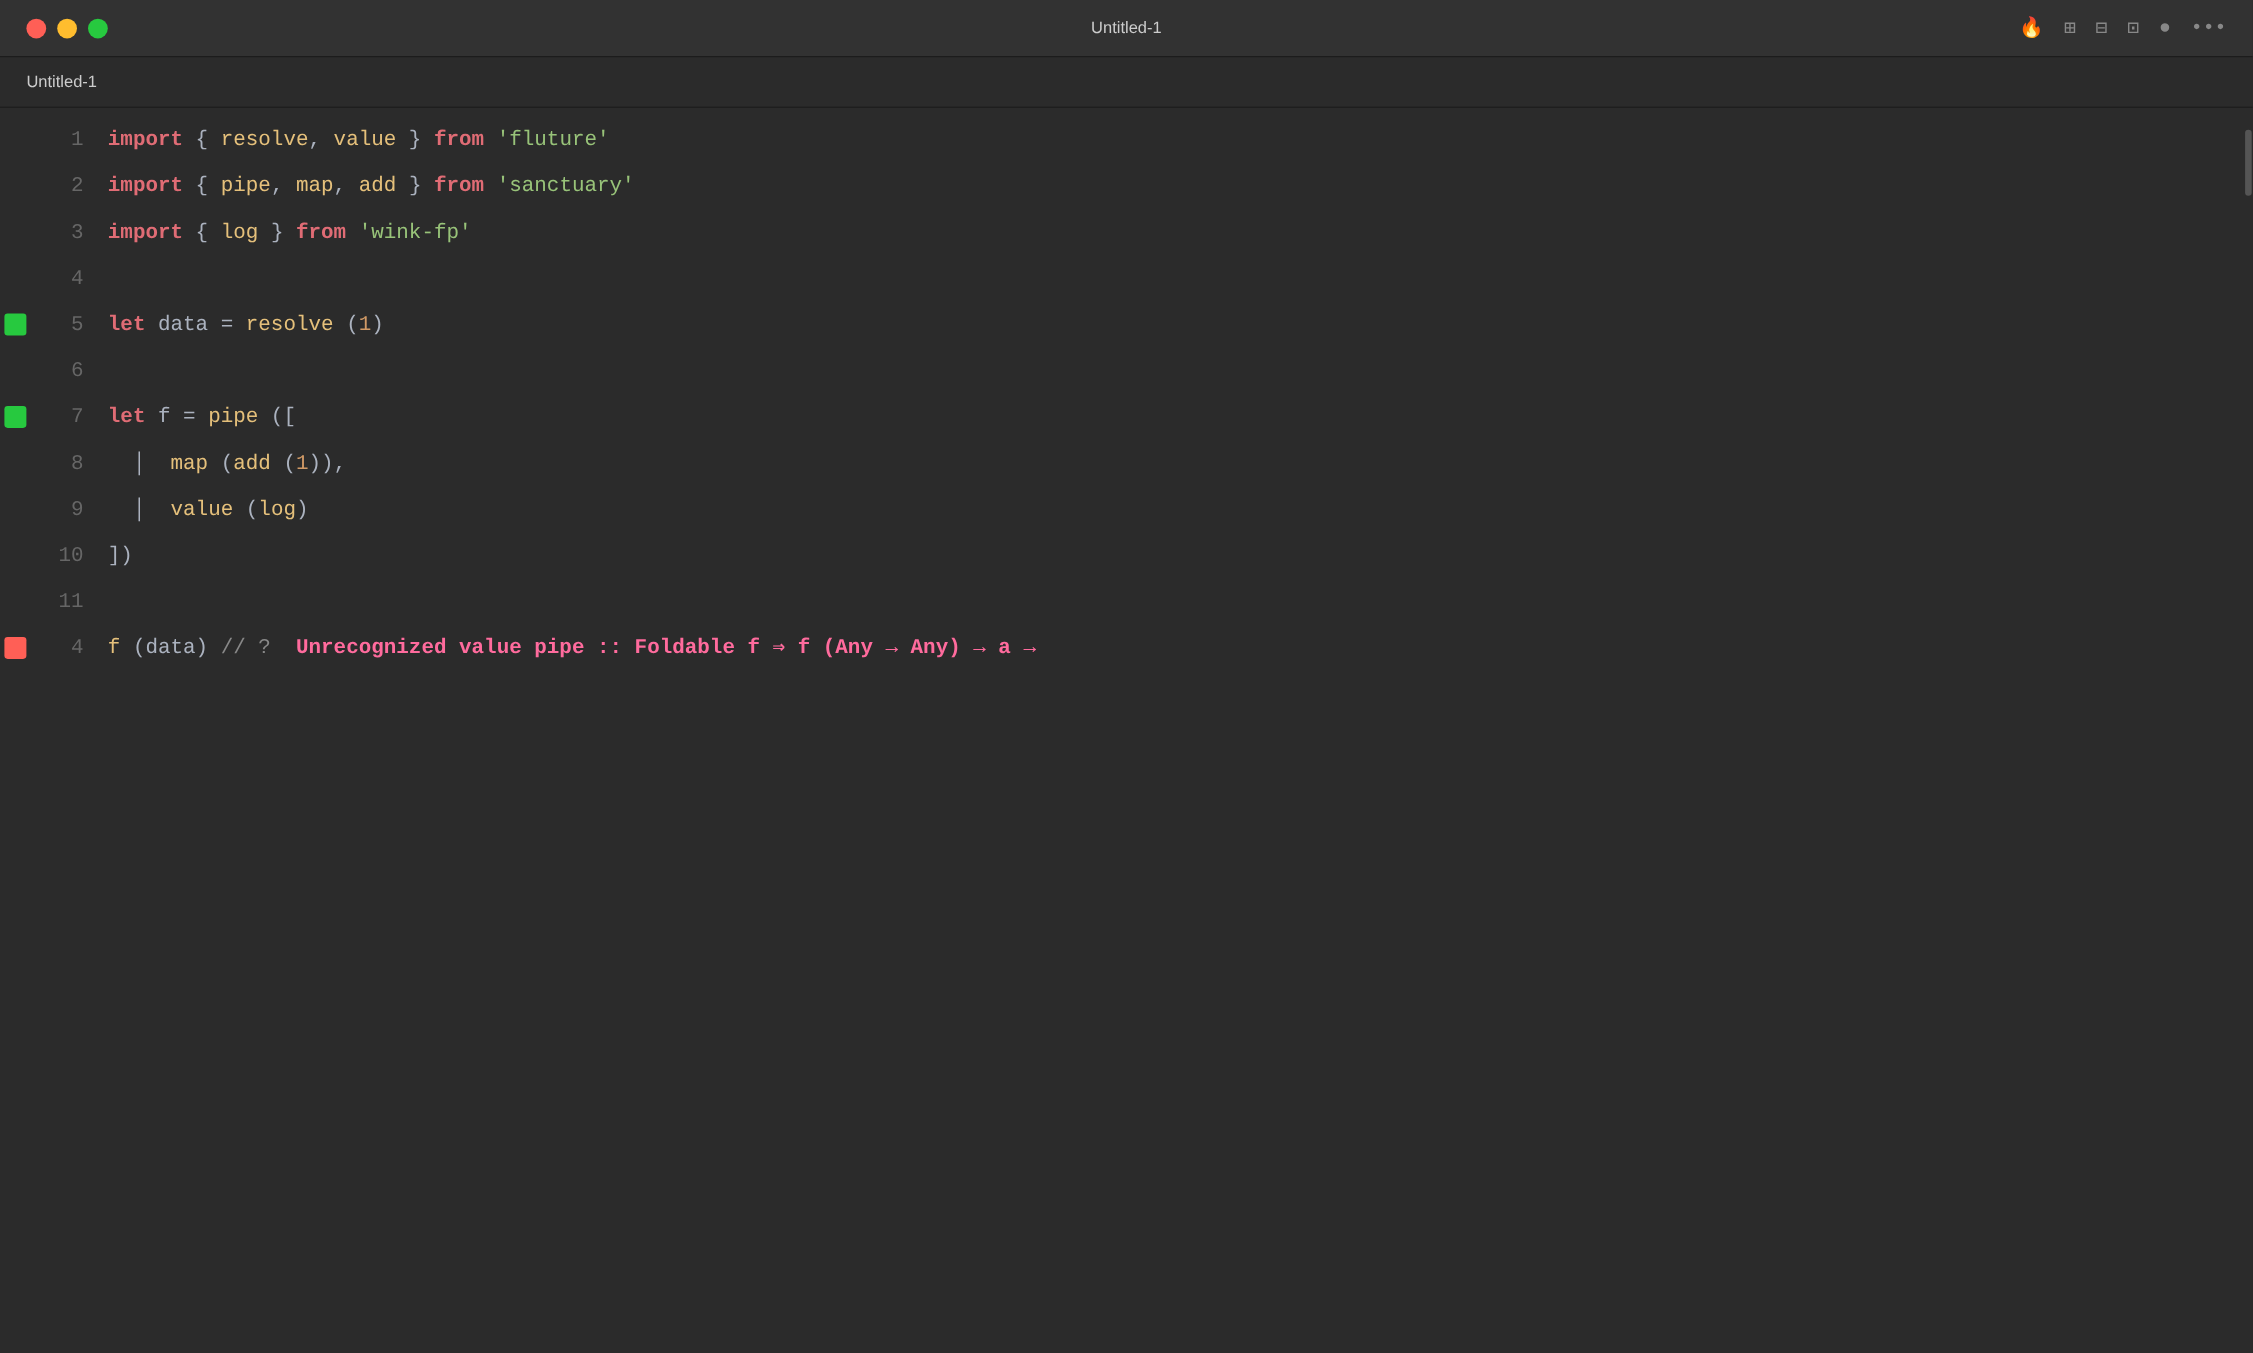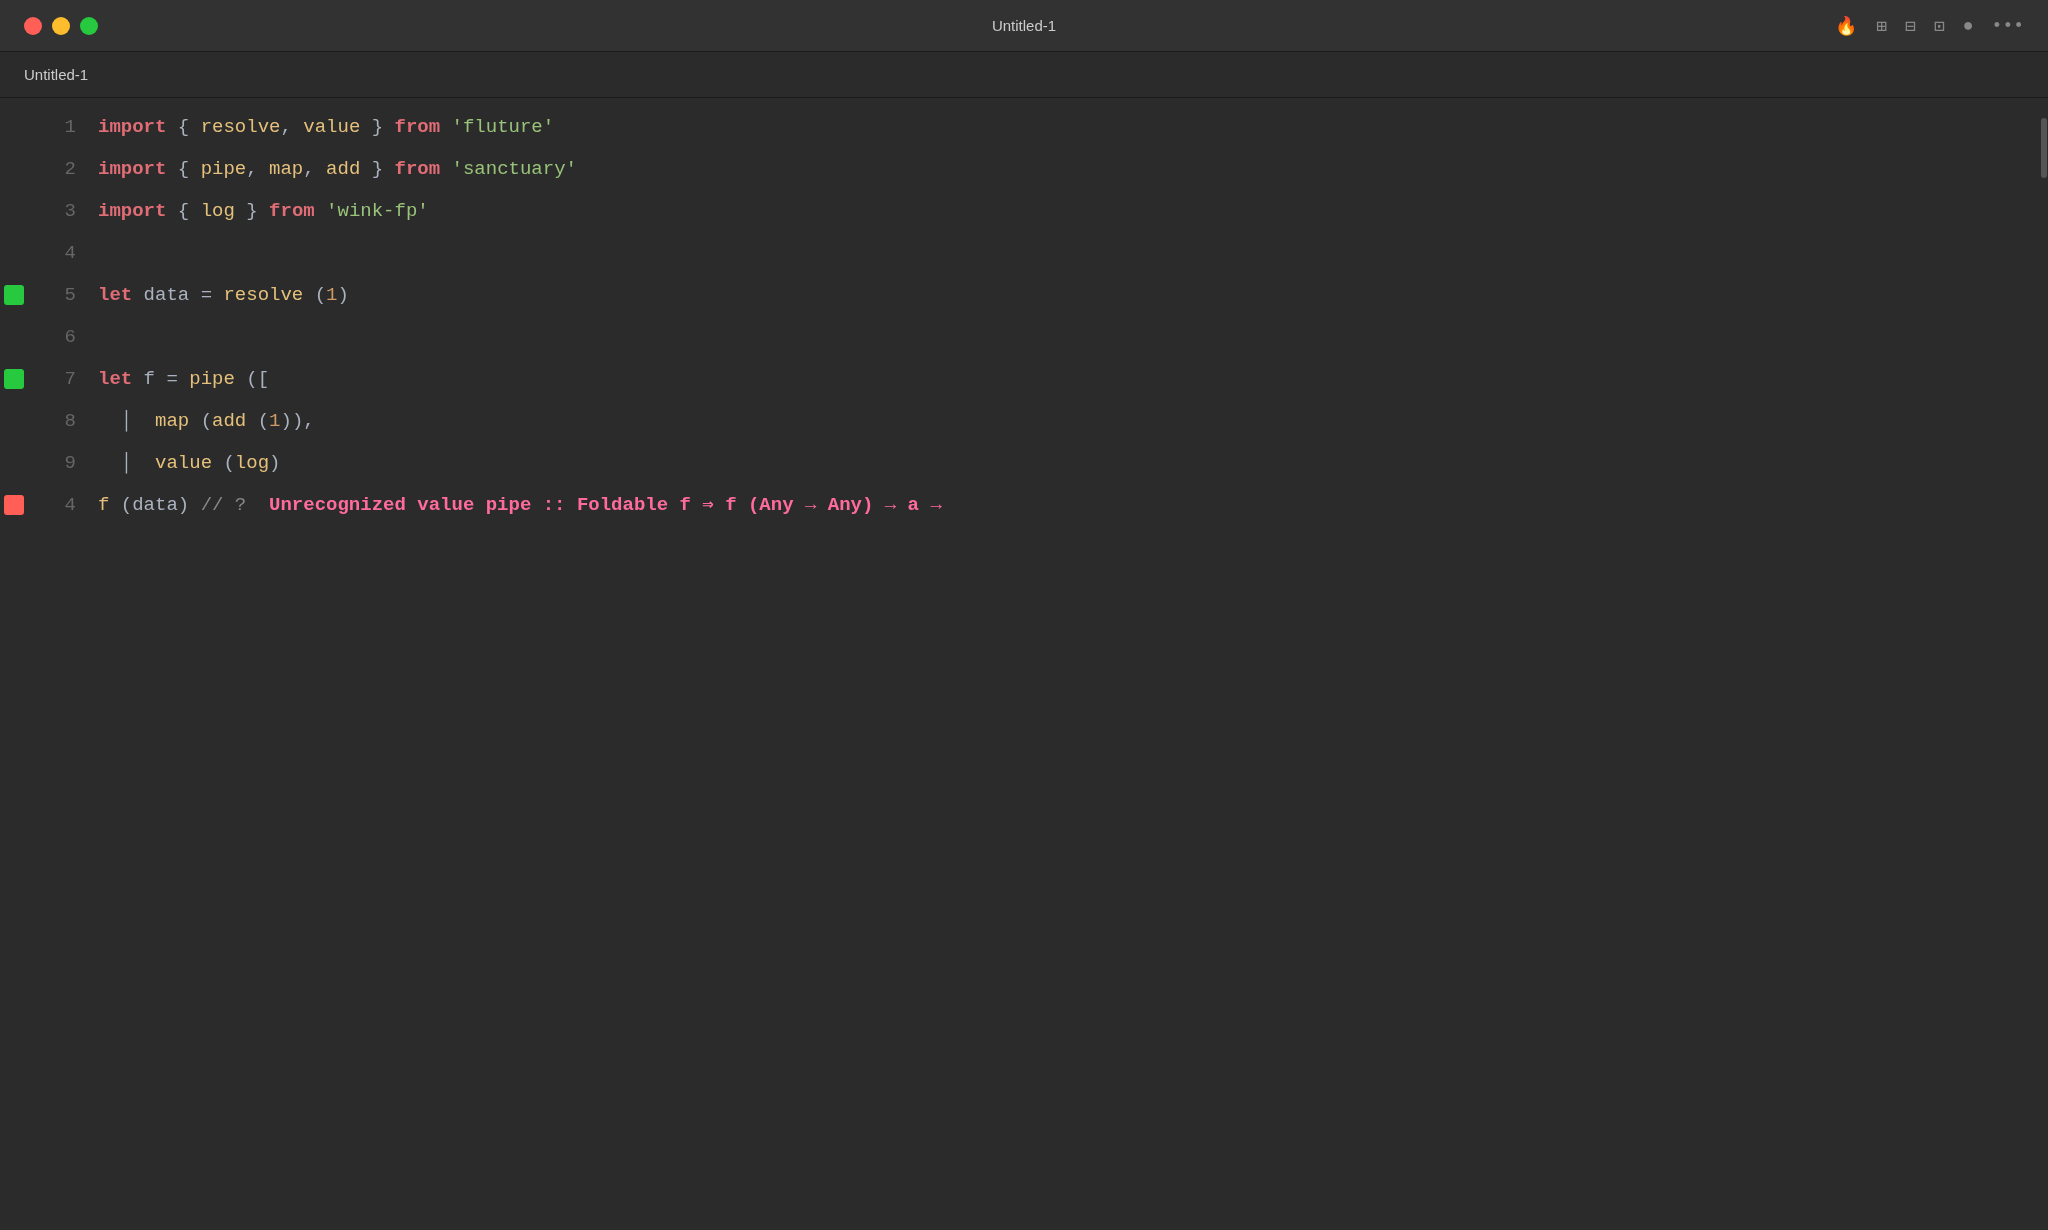--- a/index.html
+++ b/index.html
@@ -182,20 +182,30 @@
           <div style="width: 28px; flex-shrink: 0; display: flex; align-items: center; justify-content: center;"></div>
           <div style="width: 70px; flex-shrink: 0; text-align: right; padding-right: 22px; color: rgb(102, 102, 102); font-family: &quot;Courier New&quot;, monospace; font-size: 19px;">8</div>
           <div style="flex: 1 1 0%; font-family: &quot;Courier New&quot;, monospace; font-size: 19px; white-space: pre;"><span style="color: rgb(171, 178, 191);">  </span><span style="color: rgb(171, 178, 191);">│</span><span style="color: rgb(171, 178, 191);">  </span><span style="color: rgb(229, 192, 123);">map</span><span style="color: rgb(171, 178, 191);"> (</span><span style="color: rgb(229, 192, 123);">add</span><span style="color: rgb(171, 178, 191);"> (</span><span style="color: rgb(209, 154, 102);">1</span><span style="color: rgb(171, 178, 191);">)),</span></div>
         </div>
         <div style="display: flex; align-items: center; height: 42px; line-height: 42px;">
           <div style="width: 28px; flex-shrink: 0; display: flex; align-items: center; justify-content: center;"></div>
           <div style="width: 70px; flex-shrink: 0; text-align: right; padding-right: 22px; color: rgb(102, 102, 102); font-family: &quot;Courier New&quot;, monospace; font-size: 19px;">9</div>
           <div style="flex: 1 1 0%; font-family: &quot;Courier New&quot;, monospace; font-size: 19px; white-space: pre;"><span style="color: rgb(171, 178, 191);">  </span><span style="color: rgb(171, 178, 191);">│</span><span style="color: rgb(171, 178, 191);">  </span><span style="color: rgb(229, 192, 123);">value</span><span style="color: rgb(171, 178, 191);"> (</span><span style="color: rgb(229, 192, 123);">log</span><span style="color: rgb(171, 178, 191);">)</span></div>
         </div>
         <div style="display: flex; align-items: center; height: 42px; line-height: 42px;">
+          <div style="width: 28px; flex-shrink: 0; display: flex; align-items: center; justify-content: center;"></div>
+          <div style="width: 70px; flex-shrink: 0; text-align: right; padding-right: 22px; color: rgb(102, 102, 102); font-family: &quot;Courier New&quot;, monospace; font-size: 19px;">10</div>
+          <div style="flex: 1 1 0%; font-family: &quot;Courier New&quot;, monospace; font-size: 19px; white-space: pre;"><span style="color: rgb(171, 178, 191);">])</span></div>
+        </div>
+        <div style="display: flex; align-items: center; height: 42px; line-height: 42px;">
+          <div style="width: 28px; flex-shrink: 0; display: flex; align-items: center; justify-content: center;"></div>
+          <div style="width: 70px; flex-shrink: 0; text-align: right; padding-right: 22px; color: rgb(102, 102, 102); font-family: &quot;Courier New&quot;, monospace; font-size: 19px;">11</div>
+          <div style="flex: 1 1 0%; font-family: &quot;Courier New&quot;, monospace; font-size: 19px; white-space: pre;"></div>
+        </div>
+        <div style="display: flex; align-items: center; height: 42px; line-height: 42px;">
           <div style="width: 28px; flex-shrink: 0; display: flex; align-items: center; justify-content: center;">
             <div style="width: 20px; height: 20px; border-radius: 3px; background: rgb(255, 95, 86);"></div>
           </div>
           <div style="width: 70px; flex-shrink: 0; text-align: right; padding-right: 22px; color: rgb(102, 102, 102); font-family: &quot;Courier New&quot;, monospace; font-size: 19px;">4</div>
           <div style="flex: 1 1 0%; font-family: &quot;Courier New&quot;, monospace; font-size: 19px; white-space: pre;"><span style="color: rgb(229, 192, 123);">f</span><span style="color: rgb(171, 178, 191);"> (</span><span style="color: rgb(171, 178, 191);">data</span><span style="color: rgb(171, 178, 191);">) </span><span style="color: rgb(136, 136, 136);">// ?</span><span style="color: rgb(255, 107, 157); font-weight: bold;">  Unrecognized value pipe :: Foldable f ⇒ f (Any → Any) → a →</span></div>
         </div>
       </div>
   </div>
   <div class="scrollbar">
     <div class="scrollbar-thumb"></div>

